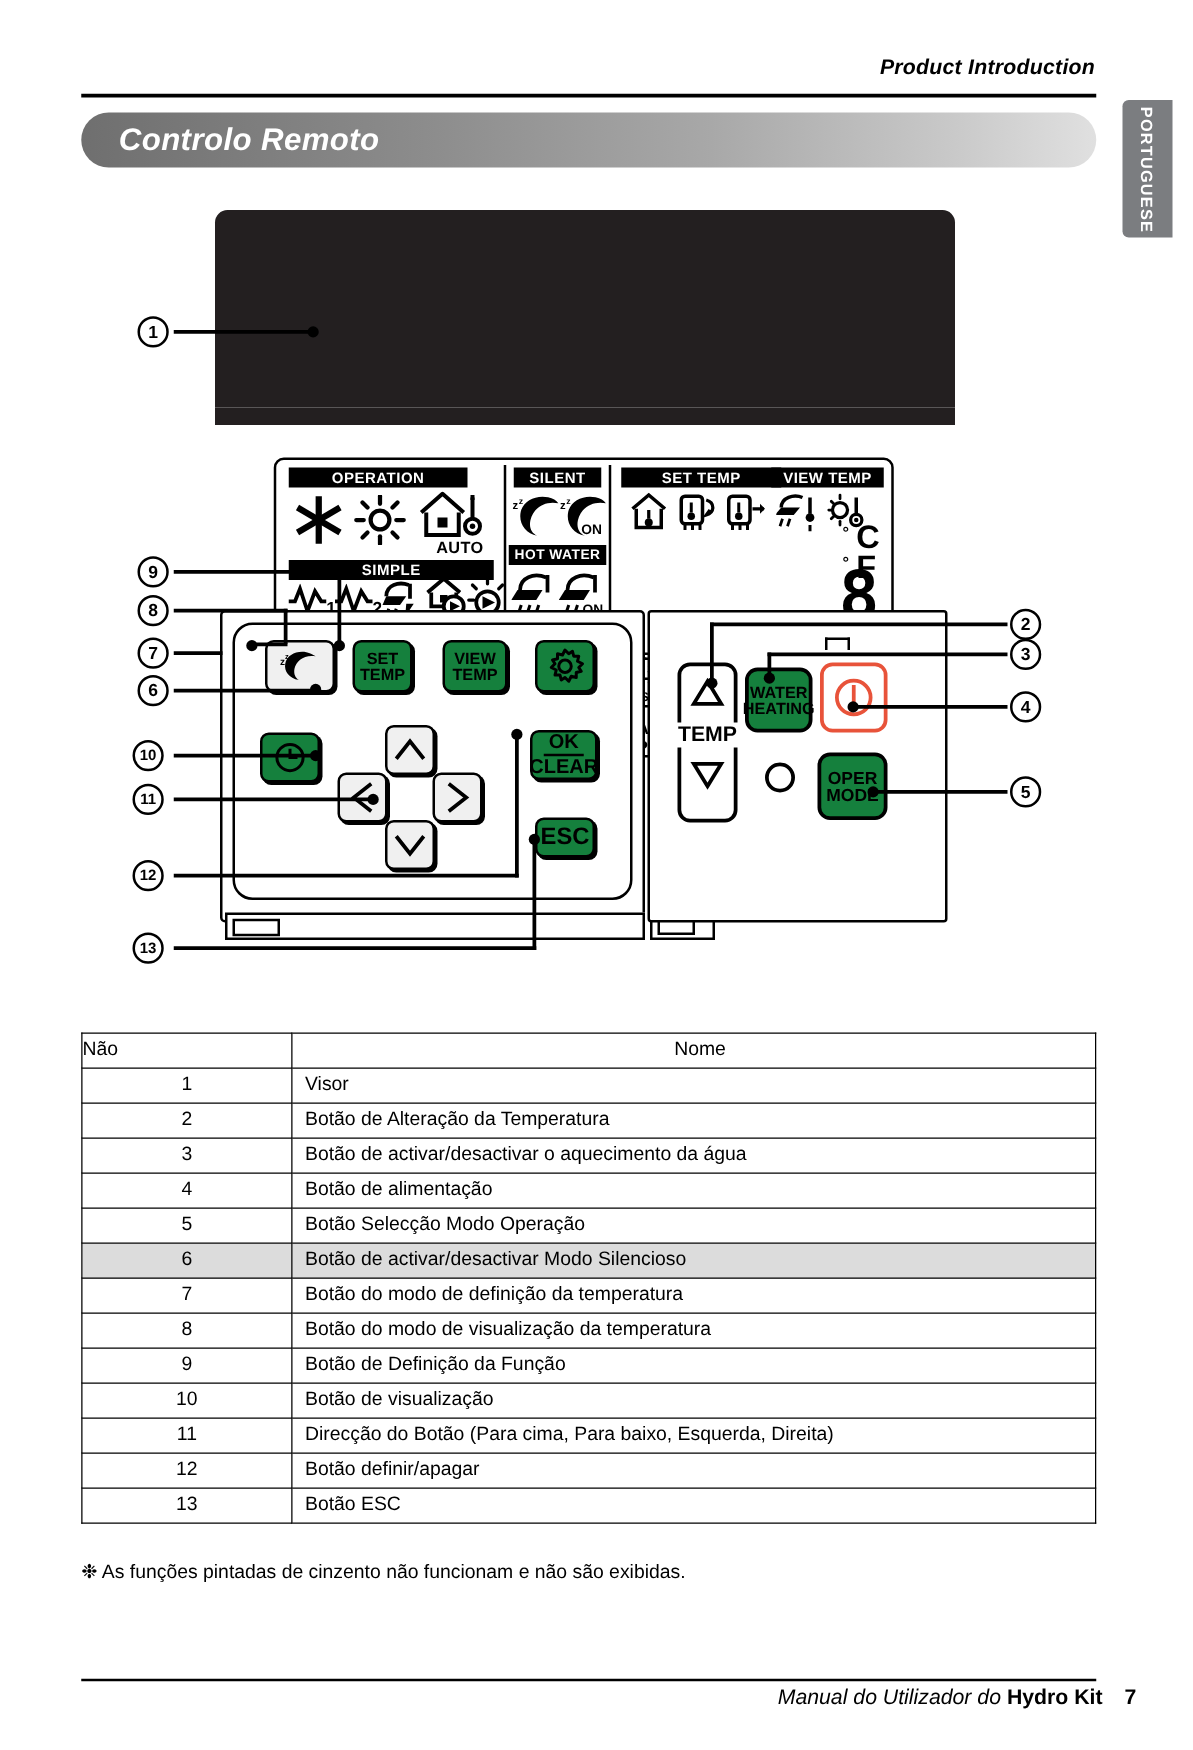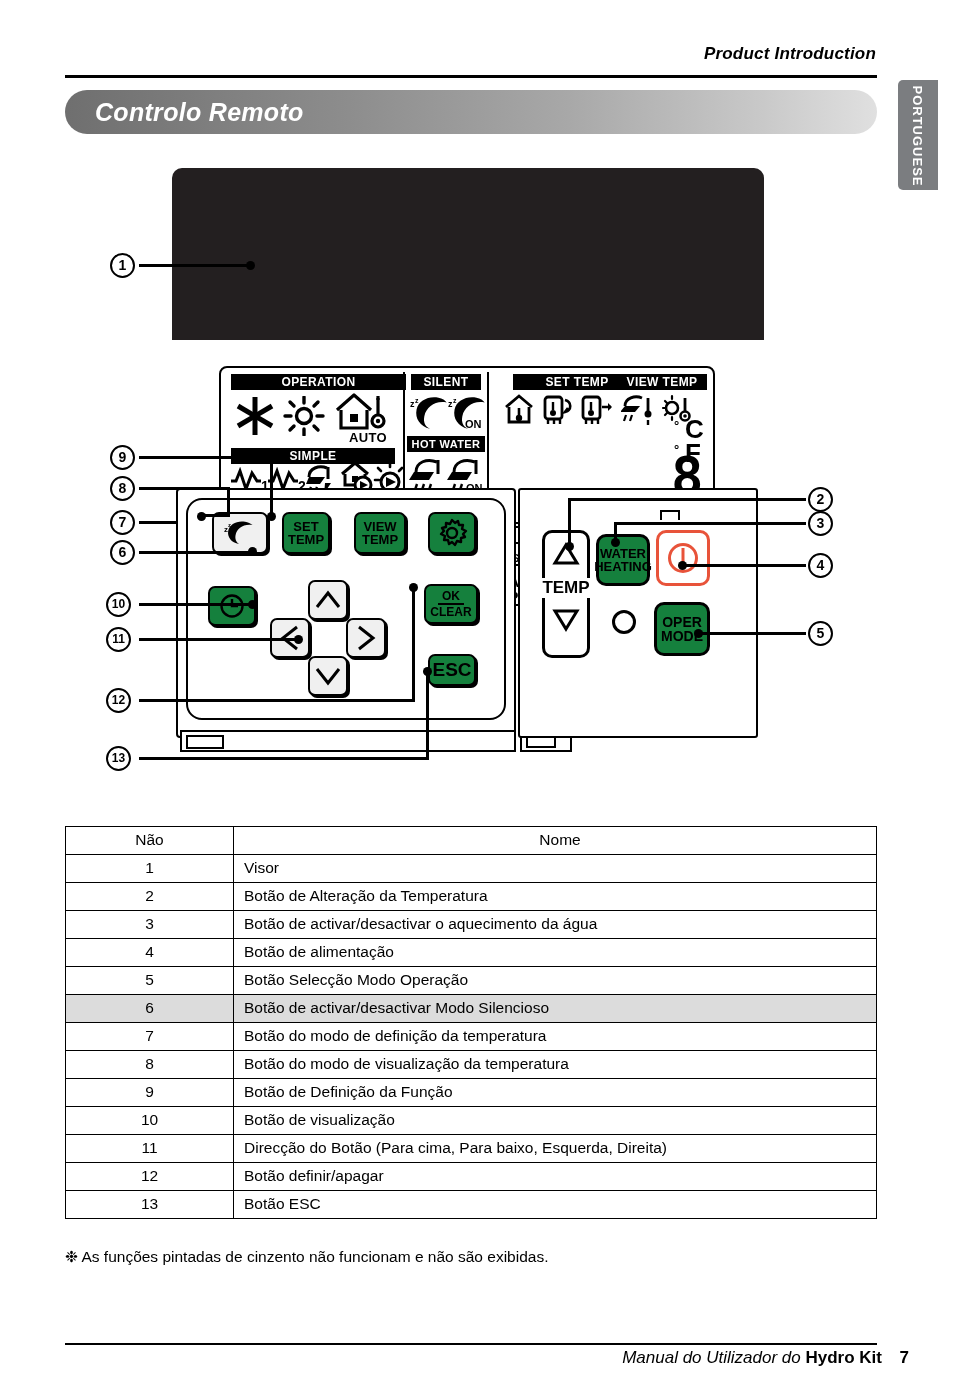--- a/index.html
+++ b/index.html
@@ -134,21 +134,21 @@
     background:#000;
   }
 
   
   #table-wrap { position:absolute; left:65px; top:826px; width:812px; }
   table { border-collapse:collapse; width:812px; font-size:15.5px; }
   table td, table th {
     border:1px solid #000; padding:4px 0 5px 0; height:28px;
     font-weight:normal;
   }
-  th { text-align:center; font-weight:normal; }
+  th { text-align:left; font-weight:normal; }
   td.no { width:168px; text-align:center; }
   td.nome, th.nome { padding-left:10px; text-align:left; }
   th.no { width:168px; }
   tr.shaded td { background:#dcdcdc; }
 
   #footnote {
     position:absolute; left:65px; top:1248px; font-size:15.5px;
   }
   #footer-rule {
     position:absolute; left:65px; top:1343px; width:812px; height:2px;
@@ -188,21 +188,21 @@
   <div style="position:absolute;left:172px;top:176px;width:592px;height:14px;background:#231f20;"></div>
 
   <div class="lcd">
     <div class="lcd-inner">
 
       <div class="vdiv" style="left:182px;top:4px;height:150px;"></div>
       <div class="vdiv" style="left:266px;top:4px;height:150px;"></div>
       <div class="hdiv" style="left:4px;top:154px;width:178px;"></div>
       <div class="hdiv" style="left:182px;top:154px;width:310px;"></div>
 
-      <div class="lcd-hdr" style="left:10px;top:6px;width:175px;">OPERATION</div>
+      <div class="lcd-hdr" style="left:10px;top:6px;width:143px;">OPERATION</div>
 
       <svg class="lcd-ico" style="left:12px;top:26px;" width="44" height="44" viewBox="0 0 44 44">
         <g stroke="#000" stroke-width="5" stroke-linecap="butt">
           <line x1="22" y1="3" x2="22" y2="41"></line>
           <line x1="5" y1="12" x2="39" y2="32"></line>
           <line x1="5" y1="32" x2="39" y2="12"></line>
         </g>
       </svg>
 
       <svg class="lcd-ico" style="left:62px;top:28px;" width="42" height="40" viewBox="0 0 42 40">
@@ -381,21 +381,21 @@
         <path d="M7 16 C7 6 18 2 28 6" fill="none" stroke="#000" stroke-width="3"></path>
         <path d="M2 16 L22 16 L17 24 L-3 24 Z" fill="#000" transform="translate(3,0)"></path>
         <line x1="29" y1="4" x2="29" y2="18" stroke="#000" stroke-width="3"></line>
         <g stroke="#000" stroke-width="2.4">
           <line x1="8" y1="28" x2="5" y2="37"></line>
           <line x1="15" y1="28" x2="12" y2="37"></line>
         </g>
       </svg>
       <div class="lcd-txt" style="left:245px;top:114px;font-size:11px;">ON</div>
 
-      <div class="lcd-hdr" style="left:292px;top:6px;width:128px;">SET TEMP</div>
+      <div class="lcd-hdr" style="left:276px;top:6px;width:128px;">SET TEMP</div>
       <div class="lcd-hdr" style="left:396px;top:6px;width:90px;">VIEW TEMP</div>
 
       <svg class="lcd-ico" style="left:282px;top:26px;" width="32" height="32" viewBox="0 0 32 32">
         <path d="M3 13 L16 2 L29 13" fill="none" stroke="#000" stroke-width="2.8"></path>
         <path d="M6 13 L6 28 L26 28 L26 13" fill="none" stroke="#000" stroke-width="2.8"></path>
         <line x1="16" y1="14" x2="16" y2="21" stroke="#000" stroke-width="2.6"></line>
         <circle cx="16" cy="24" r="3.2" fill="#000"></circle>
       </svg>
       <svg class="lcd-ico" style="left:320px;top:26px;" width="34" height="32" viewBox="0 0 34 32">
         <rect x="4" y="3" width="17" height="22" rx="3" fill="none" stroke="#000" stroke-width="2.8"></rect>
@@ -569,21 +569,21 @@
       <svg width="20" height="26" viewBox="0 0 20 26">
         <path d="M3 2 L17 13 L3 24" fill="none" stroke="#000" stroke-width="3"></path>
       </svg>
     </div>
     <div class="btn btn-sh" style="left:130px;top:166px;width:40px;height:40px;">
       <svg width="26" height="20" viewBox="0 0 26 20">
         <path d="M2 3 L13 17 L24 3" fill="none" stroke="#000" stroke-width="3"></path>
       </svg>
     </div>
 
-    <div class="btn btn-sh btn-white" style="left:246px;top:94px;width:54px;height:40px;font-size:12px;">
+    <div class="btn btn-sh btn-white" style="left:246px;top:94px;width:54px;height:40px;font-size:16px;">
       <span style="border-bottom:2px solid #000;padding:0 4px;">OK</span>
       <span style="padding-top:1px;">CLEAR</span>
     </div>
     <div class="btn btn-sh btn-white" style="left:250px;top:164px;width:48px;height:32px;font-size:19px;">
       <span>ESC</span>
     </div>
   </div>
 
   <div style="position:absolute;left:180px;top:580px;width:336px;height:22px;border:2px solid #000;background:#fff;"></div>
   <div style="position:absolute;left:186px;top:585px;width:38px;height:14px;border:2px solid #000;background:#fff;"></div>

